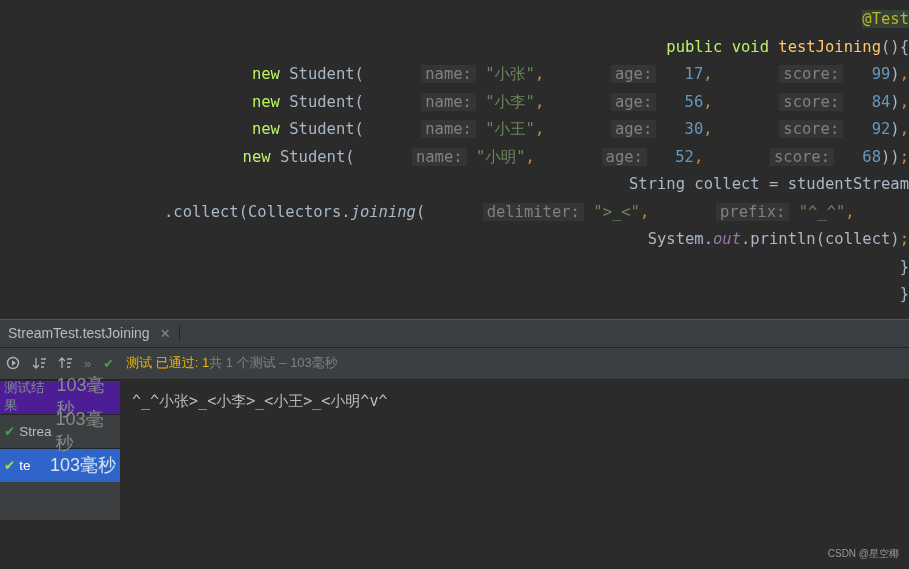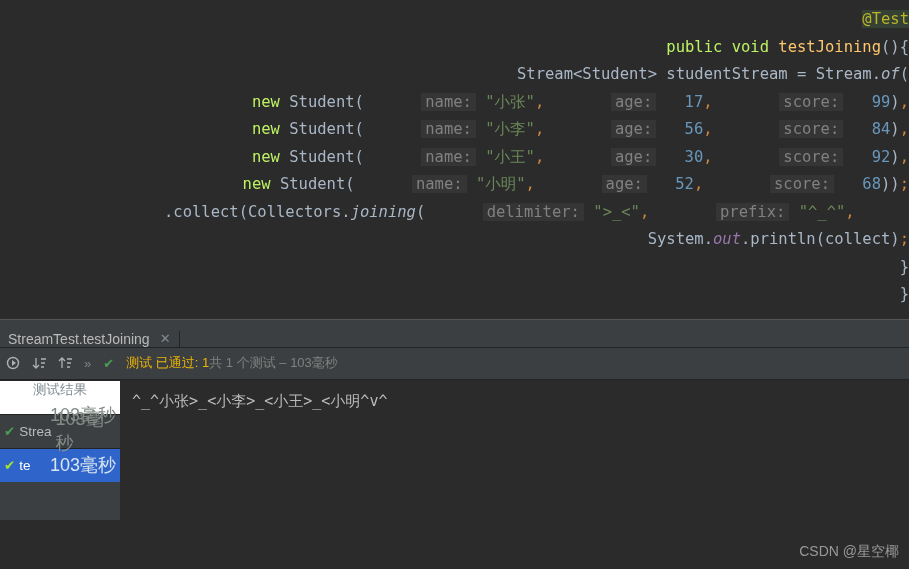--- a/index.html
+++ b/index.html
@@ -18,51 +18,51 @@
   .ann { color: #bbb529; background: #344134; }
   .kw { color: #bef264; }
   .str { color: #6a8759; }
   .num { color: #6897bb; margin-left: 19px; }
   .method { color: #FFC66D; }
   .param { color: #808080; background: #353535; padding: 0 4px; margin-left: 48px; }
   .ital { font-style: italic; }
   .punc { color: #CC8841; }
   .gray { color: #808080; }
 
-  .tab-bar { background: #3c3f41; height: 29px; display: flex; align-items: flex-end; border-top: 1px solid #555; border-bottom: 1px solid #232525;}
+  .tab-bar { background: #3c3f41; height: 29px; display: flex; align-items: center; border-top: 1px solid #555; border-bottom: 1px solid #232525;}
   .tab { padding: 0 8px; font-size: 14px; color: #bbbbbb; font-family: Arial, sans-serif; display:flex; align-items:center; gap:10px; border-right:1px solid #232525; }
   .tab .close { color: #7f8b91; font-size: 13px; }
 
   .toolbar { background: #3c3f41; height: 32px; display: flex; align-items: center; padding: 0 6px; gap: 12px; border-bottom: 1px solid #232525; font-family: Arial, sans-serif; font-size: 13px; color:#808080;}
   .toolbar-icon { color: #afb1b3; fill: #afb1b3; display:flex; align-items:center; cursor:pointer; }
   .green-check { color: #499c54; }
   .status-text { color: #808080; }
   .status-text .white { color: #eab308; }
 
   .console { display:flex; height:140px; background:#2b2b2b; font-family: Arial, sans-serif; }
   .tree { width: 120px; background:#3c3f41; font-size:13.5px; color:#bbb; }
   .tree-row { display:flex; align-items:center; height:34px; padding:0 4px; gap:4px; border-top: 1px solid #232525;}
-  .tree-row.hdr { background:#ffffff; color:#7f8b91;flex-direction:column; }
+  .tree-row.hdr { background:#4c1d95; color:#7f8b91; }
   .tree-row.sel { background:#2f65ca; color:#fff; }
   .tree-time { margin-left: auto; color: #848c87; font-size: 18px; }
   .tree-row.sel .tree-time { color: #d7e4f2; }
   .output { padding: 12px; font-family: Consolas, Monaco, monospace; font-size: 15px; color:#bbbbbb; }
-  .watermark { position: absolute; right: 10px; bottom: 8px; color: #999; font-size: 14px; font-family: Arial, sans-serif;}
+  .watermark { position: absolute; right: 10px; bottom: 8px; color: #999; font-size: 10px; font-family: Arial, sans-serif;}
 </style>
 </head>
 <body>
 
 <div class="editor">
   <div class="line">   <span class="ann">@Test</span></div>
   <div class="line">   <span class="kw">public</span> <span class="kw">void</span> <span class="method">testJoining</span>(){</div>
-  <div class="line">       <span>Stream&lt;Student&gt; studentStream = Stream.</span><span class="ital">of</span>(</div>
   <div class="line">               <span class="kw">new</span> <span>Student(</span> <span class="param">name:</span> <span class="str">"小张"</span><span class="punc">,</span>  <span class="param">age:</span> <span class="num">17</span><span class="punc">,</span>  <span class="param">score:</span> <span class="num">99</span>)<span class="punc">,</span></div>
   <div class="line">               <span class="kw">new</span> <span>Student(</span> <span class="param">name:</span> <span class="str">"小李"</span><span class="punc">,</span>  <span class="param">age:</span> <span class="num">56</span><span class="punc">,</span>  <span class="param">score:</span> <span class="num">84</span>)<span class="punc">,</span></div>
   <div class="line">               <span class="kw">new</span> <span>Student(</span> <span class="param">name:</span> <span class="str">"小王"</span><span class="punc">,</span>  <span class="param">age:</span> <span class="num">30</span><span class="punc">,</span>  <span class="param">score:</span> <span class="num">92</span>)<span class="punc">,</span></div>
   <div class="line">               <span class="kw">new</span> <span>Student(</span> <span class="param">name:</span> <span class="str">"小明"</span><span class="punc">,</span>  <span class="param">age:</span> <span class="num">52</span><span class="punc">,</span>  <span class="param">score:</span> <span class="num">68</span>))<span class="punc">;</span></div>
+  <div class="line">       <span>String collect = studentStream</span></div>
   <div class="line">               <span>.collect(Collectors.</span><span class="ital">joining</span>( <span class="param">delimiter:</span> <span class="str">"&gt;_&lt;"</span><span class="punc">,</span>  <span class="param">prefix:</span> <span class="str">"^_^"</span><span class="punc">,</span>  <span class="param">suffix:</span> <span class="str">"^v^"</span>))</div>
   <div class="line">       <span>System.</span><span class="ital" style="color:#9876aa">out</span><span>.println(collect)</span><span class="punc">;</span></div>
   <div class="line">   }</div>
   <div class="line" style="padding-left:8px;">}</div>
 </div>
 
 <div class="tab-bar">
   <div class="tab">
     <span>StreamTest.testJoining</span>
     <span class="close">✕</span>

